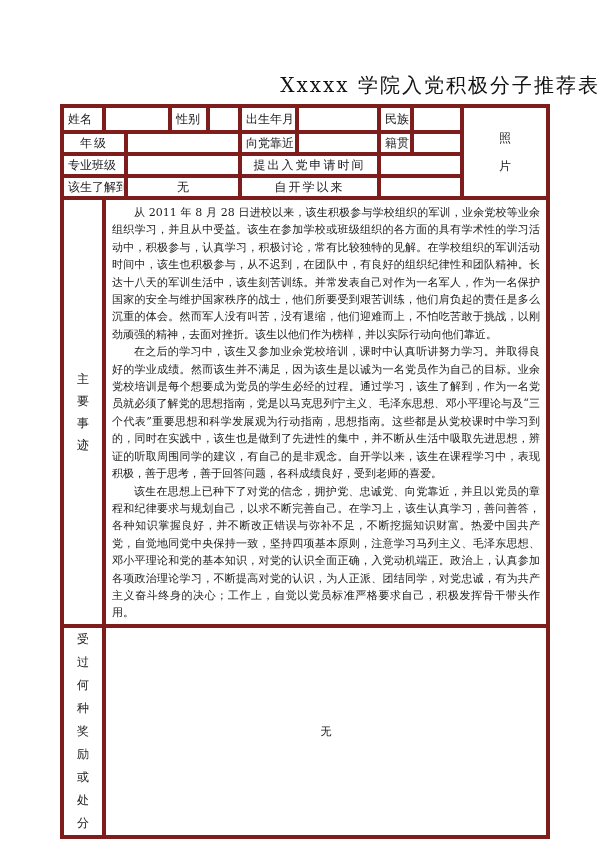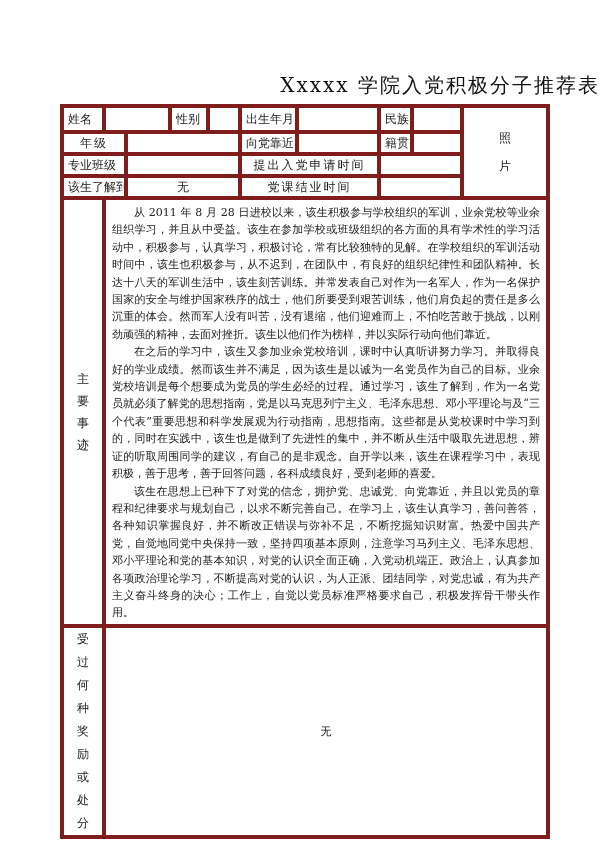--- a/index.html
+++ b/index.html
@@ -68,21 +68,21 @@
   </tr>
   <tr>
     <td colspan="2" class="left">专业班级</td>
     <td colspan="3"></td>
     <td colspan="2" class="center spaced">提出入党申请时间</td>
     <td colspan="2"></td>
   </tr>
   <tr>
     <td colspan="2" class="left">该生了解到</td>
     <td colspan="3" class="center">无</td>
-    <td colspan="2" class="center spaced">党课结业时间</td>
+    <td colspan="2" class="center spaced">自开学以来</td>
     <td colspan="2"></td>
   </tr>
   <tr>
     <td class="side-label" style="height:362px;">
       <span>主</span>
       <span>要</span>
       <span>事</span>
       <span>迹</span>
     </td>
     <td colspan="9" class="events">

